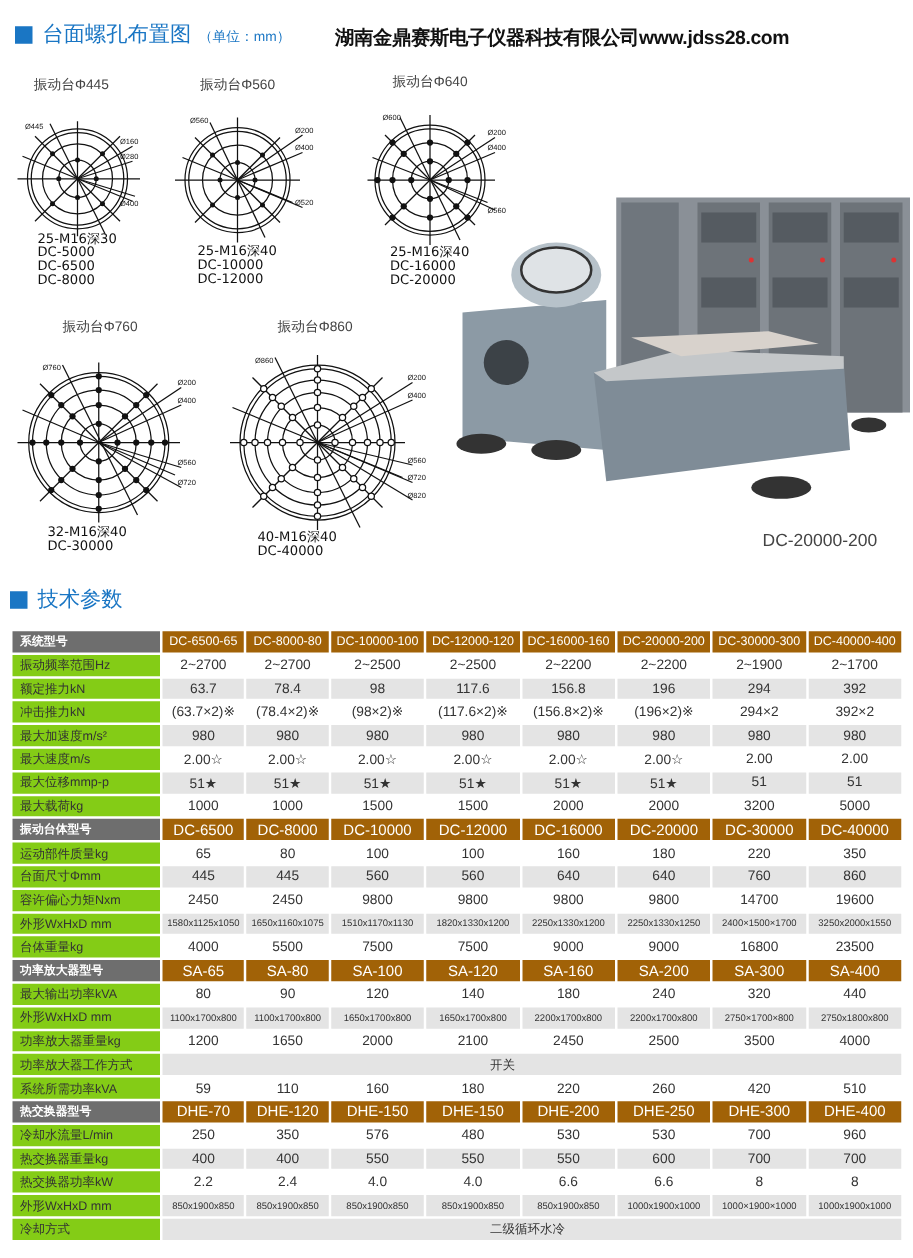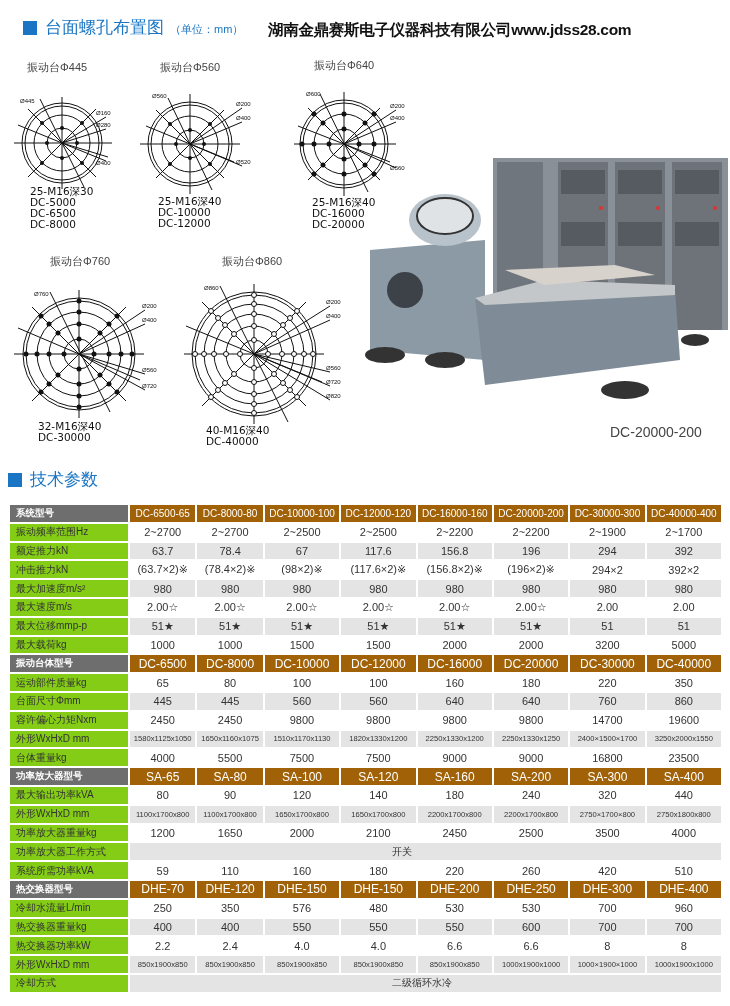--- a/index.html
+++ b/index.html
@@ -25,21 +25,21 @@
   table.specs tr.alt td { background: #e4e4e4; }
   table.specs tr.plain td { background: #ffffff; }
   table.specs tr.plain td.lbl, table.specs tr.alt td.lbl { background: #84cc16; }
   table.specs td.small { font-size: 7.6px; }
   table.specs td.merged { text-align: left; padding-left: 262px; font-size: 10px; }
   .note { position: absolute; left: 8px; top: 990px; font-size: 10.5px; color: #222; margin-top: 38px; }
 </style>
 </head>
 <body>
 
-<div class="section-title" style="left:23px; top:16px;">
+<div class="section-title" style="left:12px; top:16px;">
   <span class="square"></span>
   <span class="t">台面螺孔布置图</span>
   <span class="unit">（单位：mm）</span>
 </div>
 <div class="company">湖南金鼎赛斯电子仪器科技有限公司www.jdss28.com</div>
 
 <div class="diagram">
   <span class="label" style="left:27px; top:60px;">振动台Φ445</span>
   <svg style="left:8px; top:95px;" width="110" height="100" viewBox="0 0 110 100">
     <g fill="none" stroke="#111" stroke-width="1">
@@ -381,21 +381,21 @@
         <td>2~2500</td>
         <td>2~2200</td>
         <td>2~2200</td>
         <td>2~1900</td>
         <td>2~1700</td>
       </tr>
       <tr class="alt">
         <td class="lbl">额定推力kN</td>
         <td>63.7</td>
         <td>78.4</td>
-        <td>67</td>
+        <td>98</td>
         <td>117.6</td>
         <td>156.8</td>
         <td>196</td>
         <td>294</td>
         <td>392</td>
       </tr>
       <tr class="plain">
         <td class="lbl">冲击推力kN</td>
         <td>(63.7×2)※</td>
         <td>(78.4×2)※</td>

